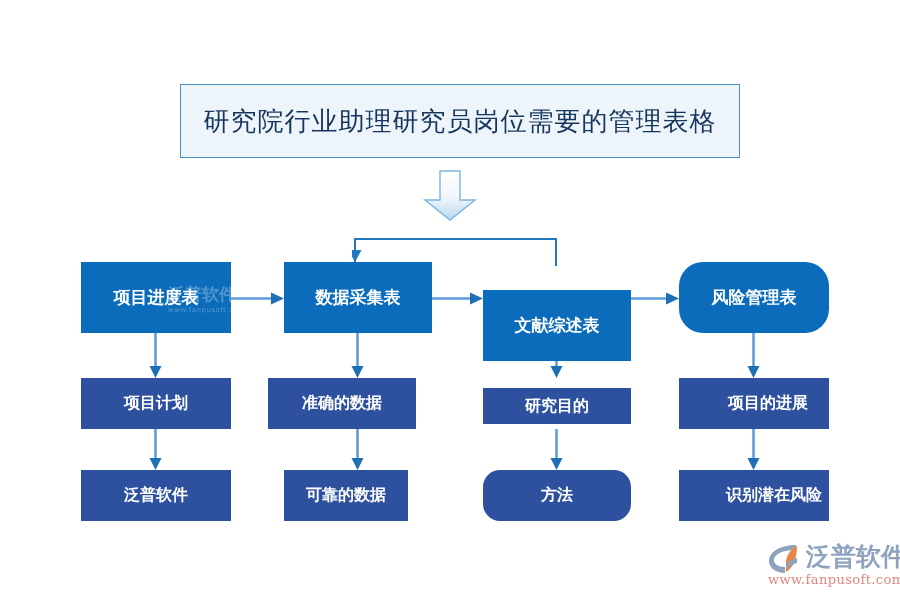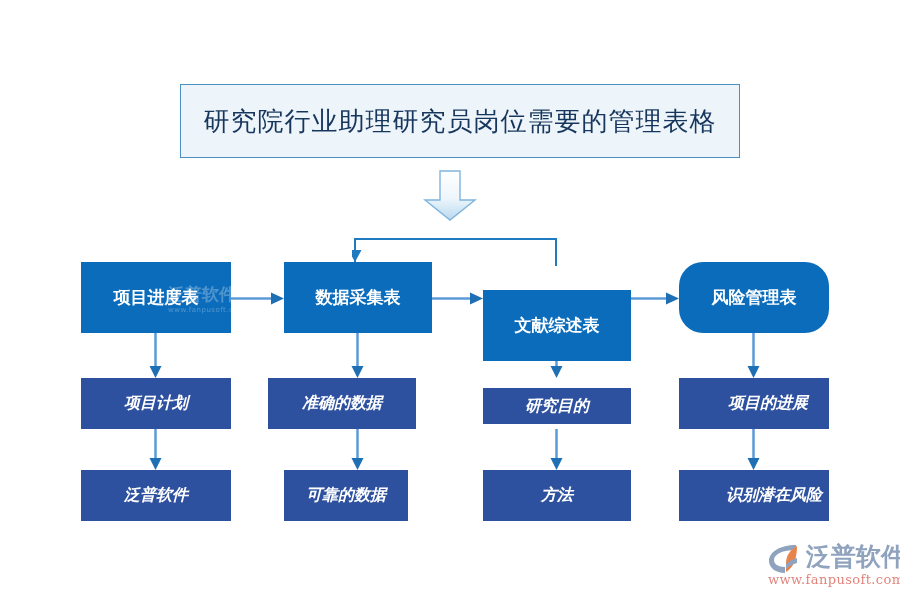--- a/index.html
+++ b/index.html
@@ -45,21 +45,20 @@
     background:#0b6cbc;
     font-size:17px;
     font-weight:bold;
     font-family:"DejaVu Sans","Liberation Sans",sans-serif;
   }
   .box.row2, .box.row3{
     background:#2e519f;
     font-size:16px;
     font-weight:bold;
     font-family:"DejaVu Sans","Liberation Sans",sans-serif;
-    font-style:italic;
   }
 
   
   .conn{position:absolute;z-index:2;}
   .bracket{position:absolute;z-index:2;}
 
   
   .wm-faint{
     position:absolute;
     color:rgba(255,255,255,0.28);
@@ -166,21 +165,21 @@
   <div class="box row2" style="left:679px;top:378px;width:150px;height:51px;padding-left:28px;">
     <span>项目的进展</span>
   </div>
 
   <div class="box row3" style="left:81px;top:470px;width:150px;height:51px;">
     <span>泛普软件</span>
   </div>
   <div class="box row3" style="left:284px;top:470px;width:124px;height:51px;">
     <span>可靠的数据</span>
   </div>
-  <div class="box row3" style="left:483px;top:470px;width:148px;height:51px;">
+  <div class="box row3" style="left:483px;top:470px;width:148px;height:51px;border-radius:17px;">
     <span>方法</span>
   </div>
   <div class="box row3" style="left:679px;top:470px;width:150px;height:51px;padding-left:40px;">
     <span>识别潜在风险</span>
   </div>
 
   <div class="conn" style="left:149px;top:333px;width:13px;height:46px;">
     <svg width="13" height="46" viewBox="0 0 13 46" xmlns="http://www.w3.org/2000/svg">
       <line x1="6.5" y1="0" x2="6.5" y2="35" stroke="#5b9bd5" stroke-width="2.5"></line>
       <polygon points="6.5,45 0.5,33 12.5,33" fill="#1f6fb5"></polygon>

